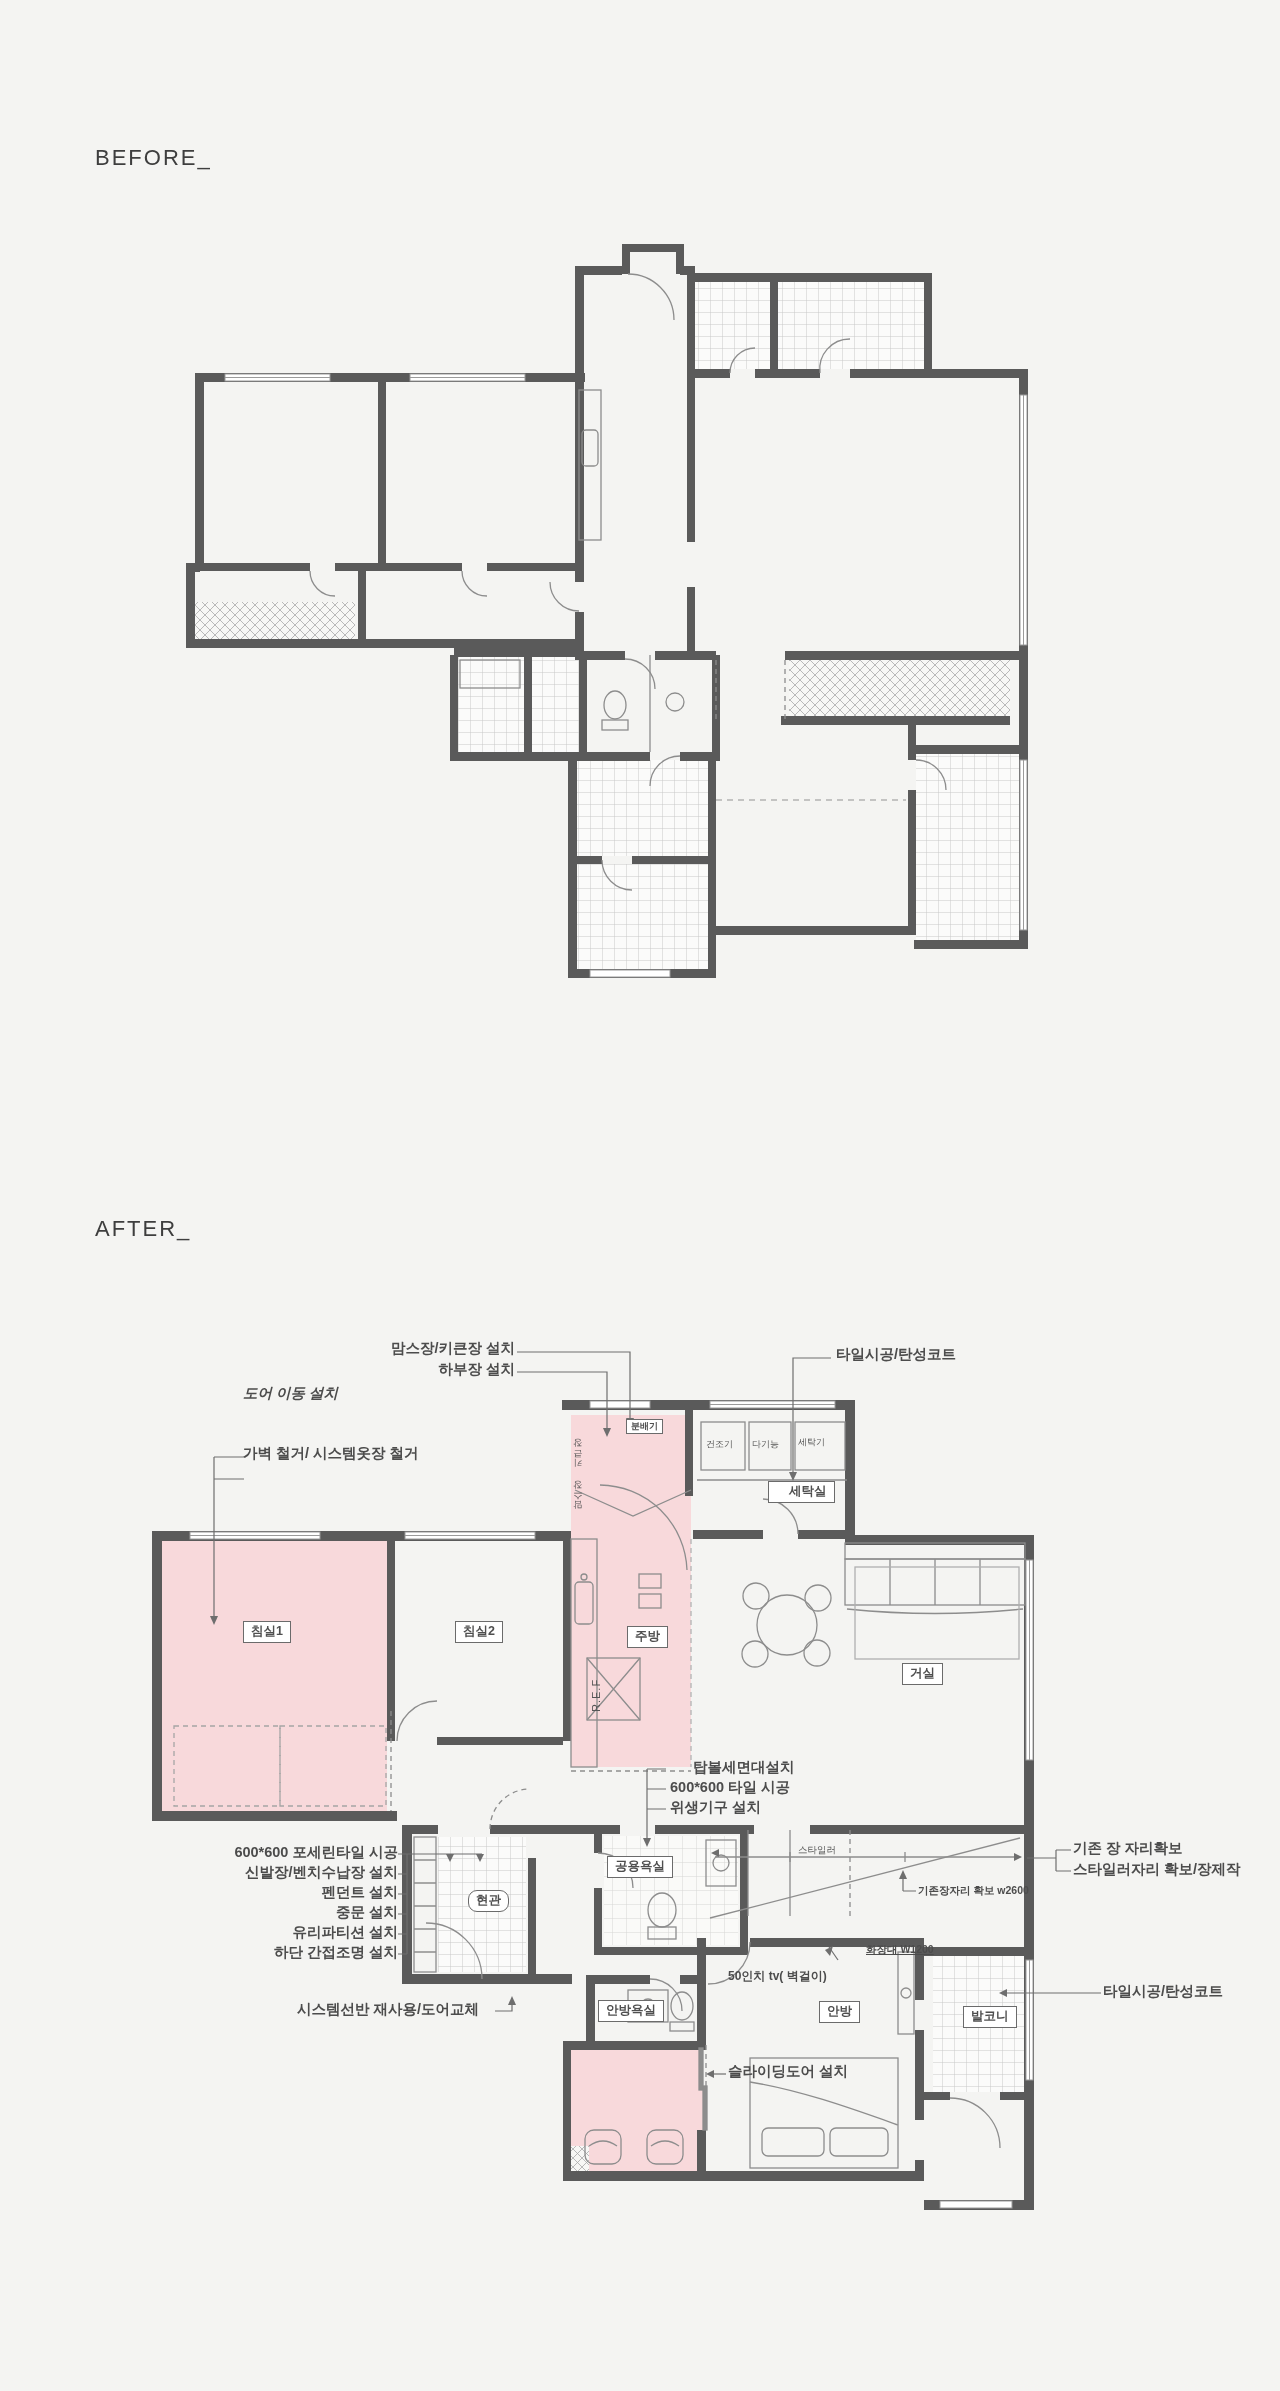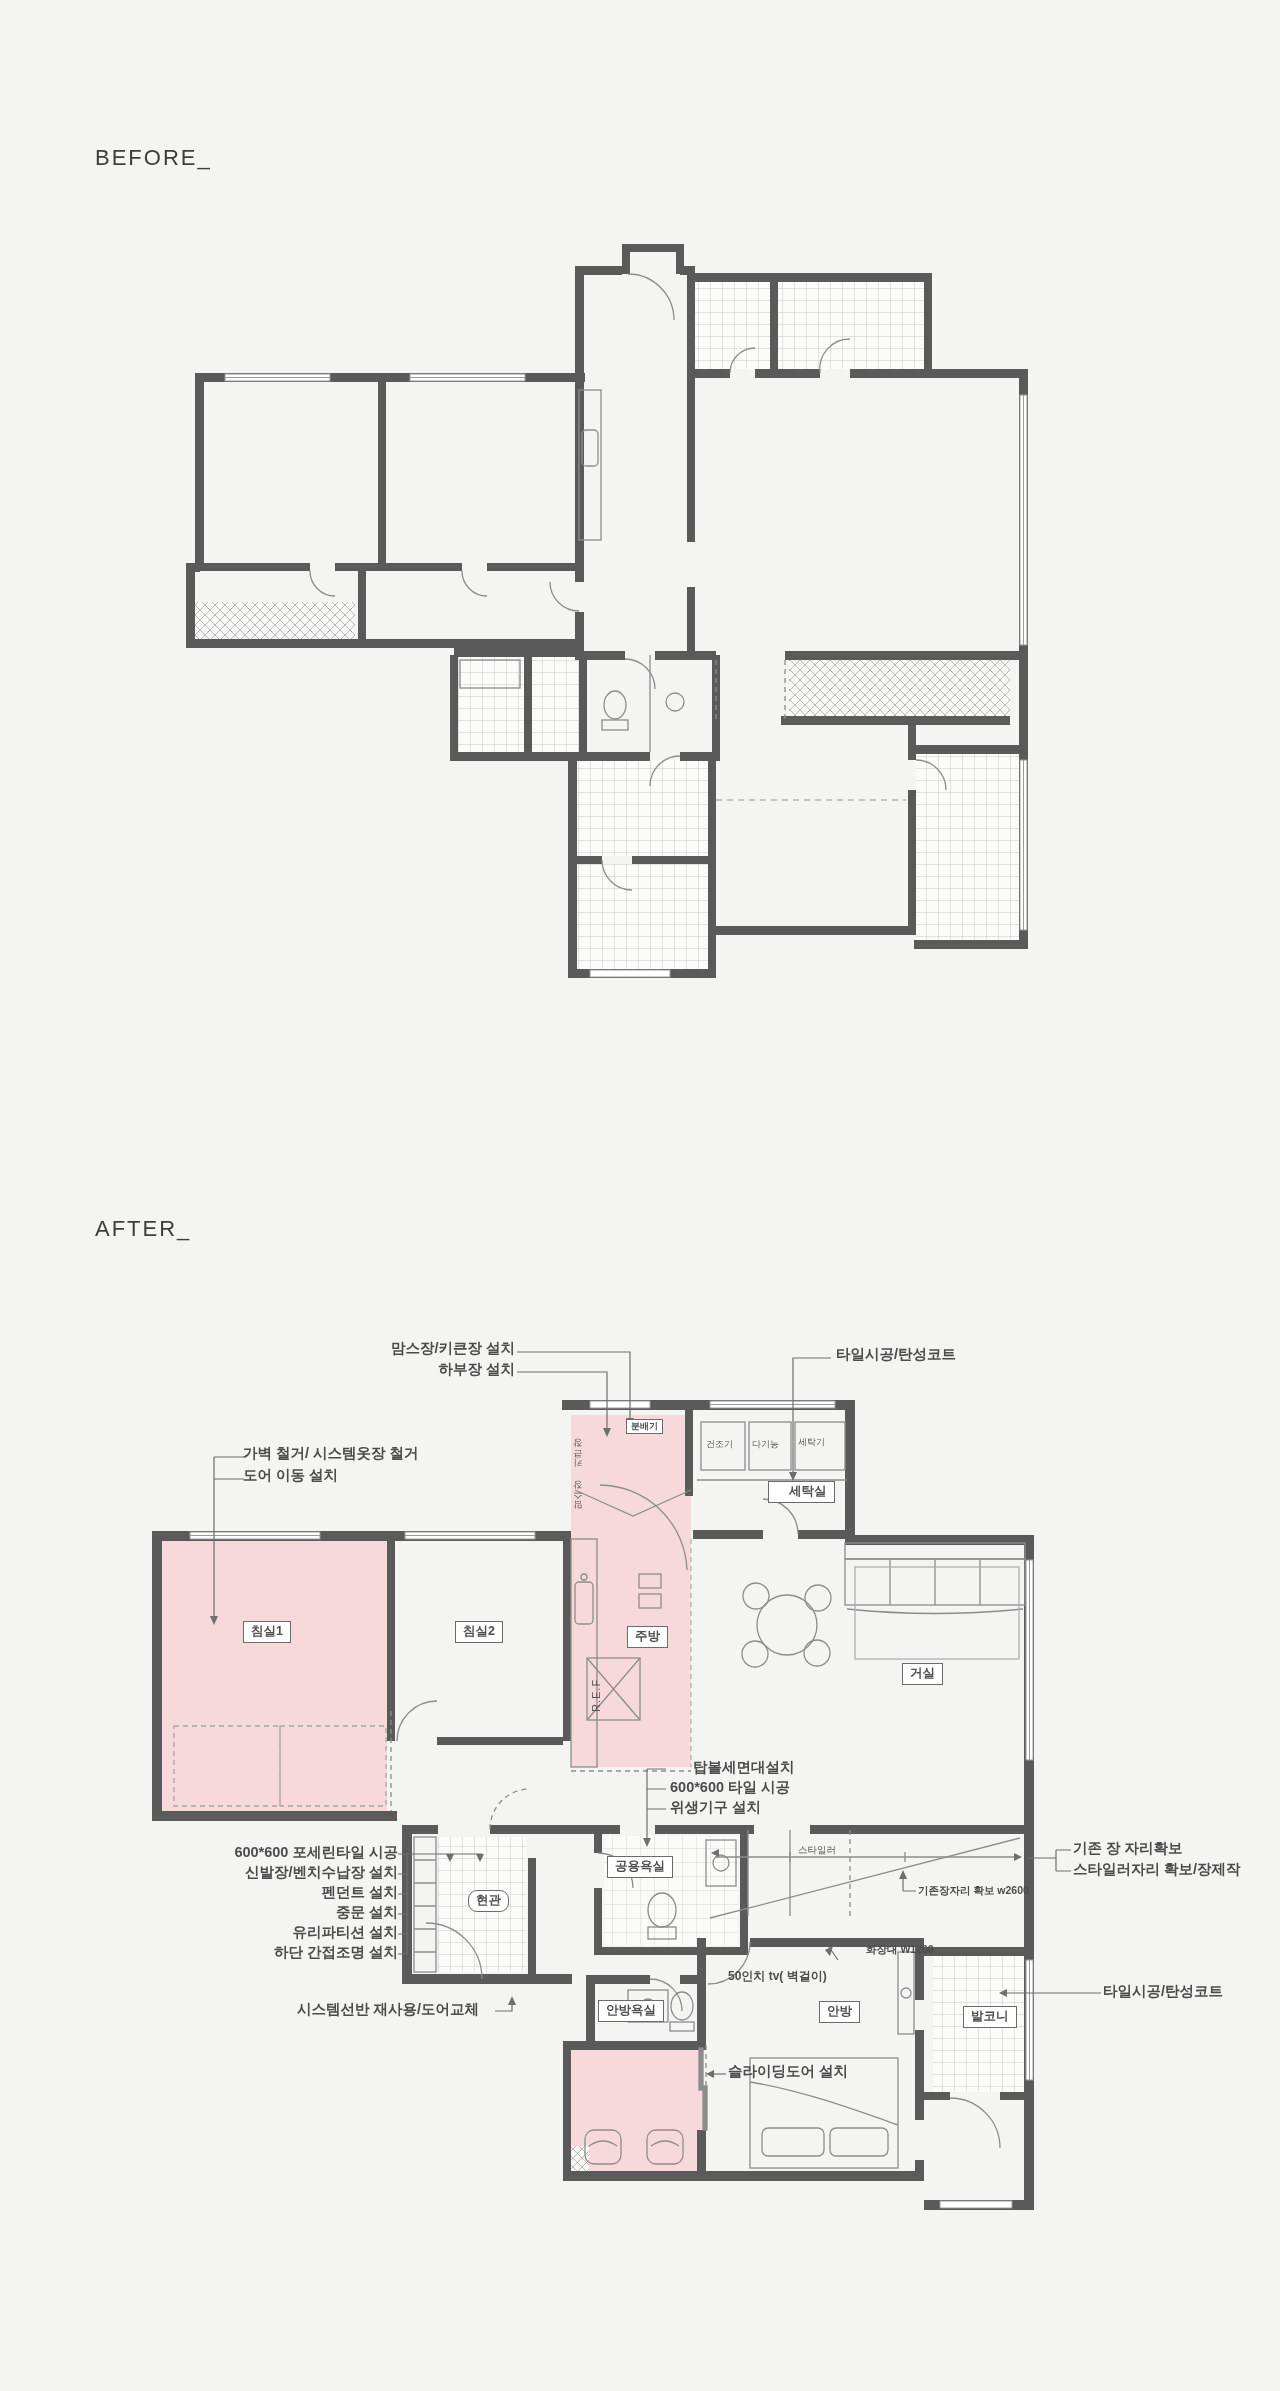--- a/index.html
+++ b/index.html
@@ -355,32 +355,32 @@
   <div class="tiny-label vert" style="left:572px;top:1486px;">맘스장</div>
   <div class="tiny-label" style="left:706px;top:1438px;">건조기</div>
   <div class="tiny-label" style="left:752px;top:1438px;">다기능</div>
   <div class="tiny-label" style="left:798px;top:1436px;">세탁기</div>
   <div class="tiny-label" style="left:798px;top:1844px;font-size:9.5px;">스타일러</div>
 
   <div class="ann r" style="right:765px;top:1341px;">맘스장/키큰장 설치</div>
   <div class="ann r" style="right:765px;top:1362px;">하부장 설치</div>
   <div class="ann" style="left:836px;top:1347px;">타일시공/탄성코트</div>
   <div class="ann" style="left:243px;top:1446px;">가벽 철거/ 시스템옷장 철거</div>
-  <div class="ann" style="left:243px;top:1468px;">도어 이동 설치</div>
+  <div class="ann" style="left:243px;top:1386px;font-style:italic;">도어 이동 설치</div>
   <div class="ann" style="left:670px;top:1760px;margin-left:23px;">탑볼세면대설치</div>
   <div class="ann" style="left:670px;top:1780px;">600*600 타일 시공</div>
   <div class="ann" style="left:670px;top:1800px;">위생기구 설치</div>
   <div class="ann r" style="right:882px;top:1845px;">600*600 포세린타일 시공</div>
   <div class="ann r" style="right:882px;top:1865px;">신발장/벤치수납장 설치</div>
   <div class="ann r" style="right:882px;top:1885px;">펜던트 설치</div>
   <div class="ann r" style="right:882px;top:1905px;">중문 설치</div>
   <div class="ann r" style="right:882px;top:1925px;">유리파티션 설치</div>
   <div class="ann r" style="right:882px;top:1945px;">하단 간접조명 설치</div>
   <div class="ann" style="left:1073px;top:1841px;">기존 장 자리확보</div>
   <div class="ann" style="left:1073px;top:1862px;">스타일러자리 확보/장제작</div>
   <div class="ann small" style="left:918px;top:1885px;">기존장자리 확보 w2600</div>
   <div class="ann mid" style="left:728px;top:1958px;margin-top:12px;">50인치 tv( 벽걸이)</div>
-  <div class="ann small" style="left:866px;top:1944px;">화장대 W1200</div>
+  <div class="ann small" style="left:866px;top:1944px;text-decoration:underline;">화장대 W1200</div>
   <div class="ann" style="left:1103px;top:1984px;">타일시공/탄성코트</div>
   <div class="ann" style="left:297px;top:2002px;">시스템선반 재사용/도어교체</div>
   <div class="ann" style="left:728px;top:2064px;">슬라이딩도어 설치</div>
 
 </div>
 
 </body></html>

